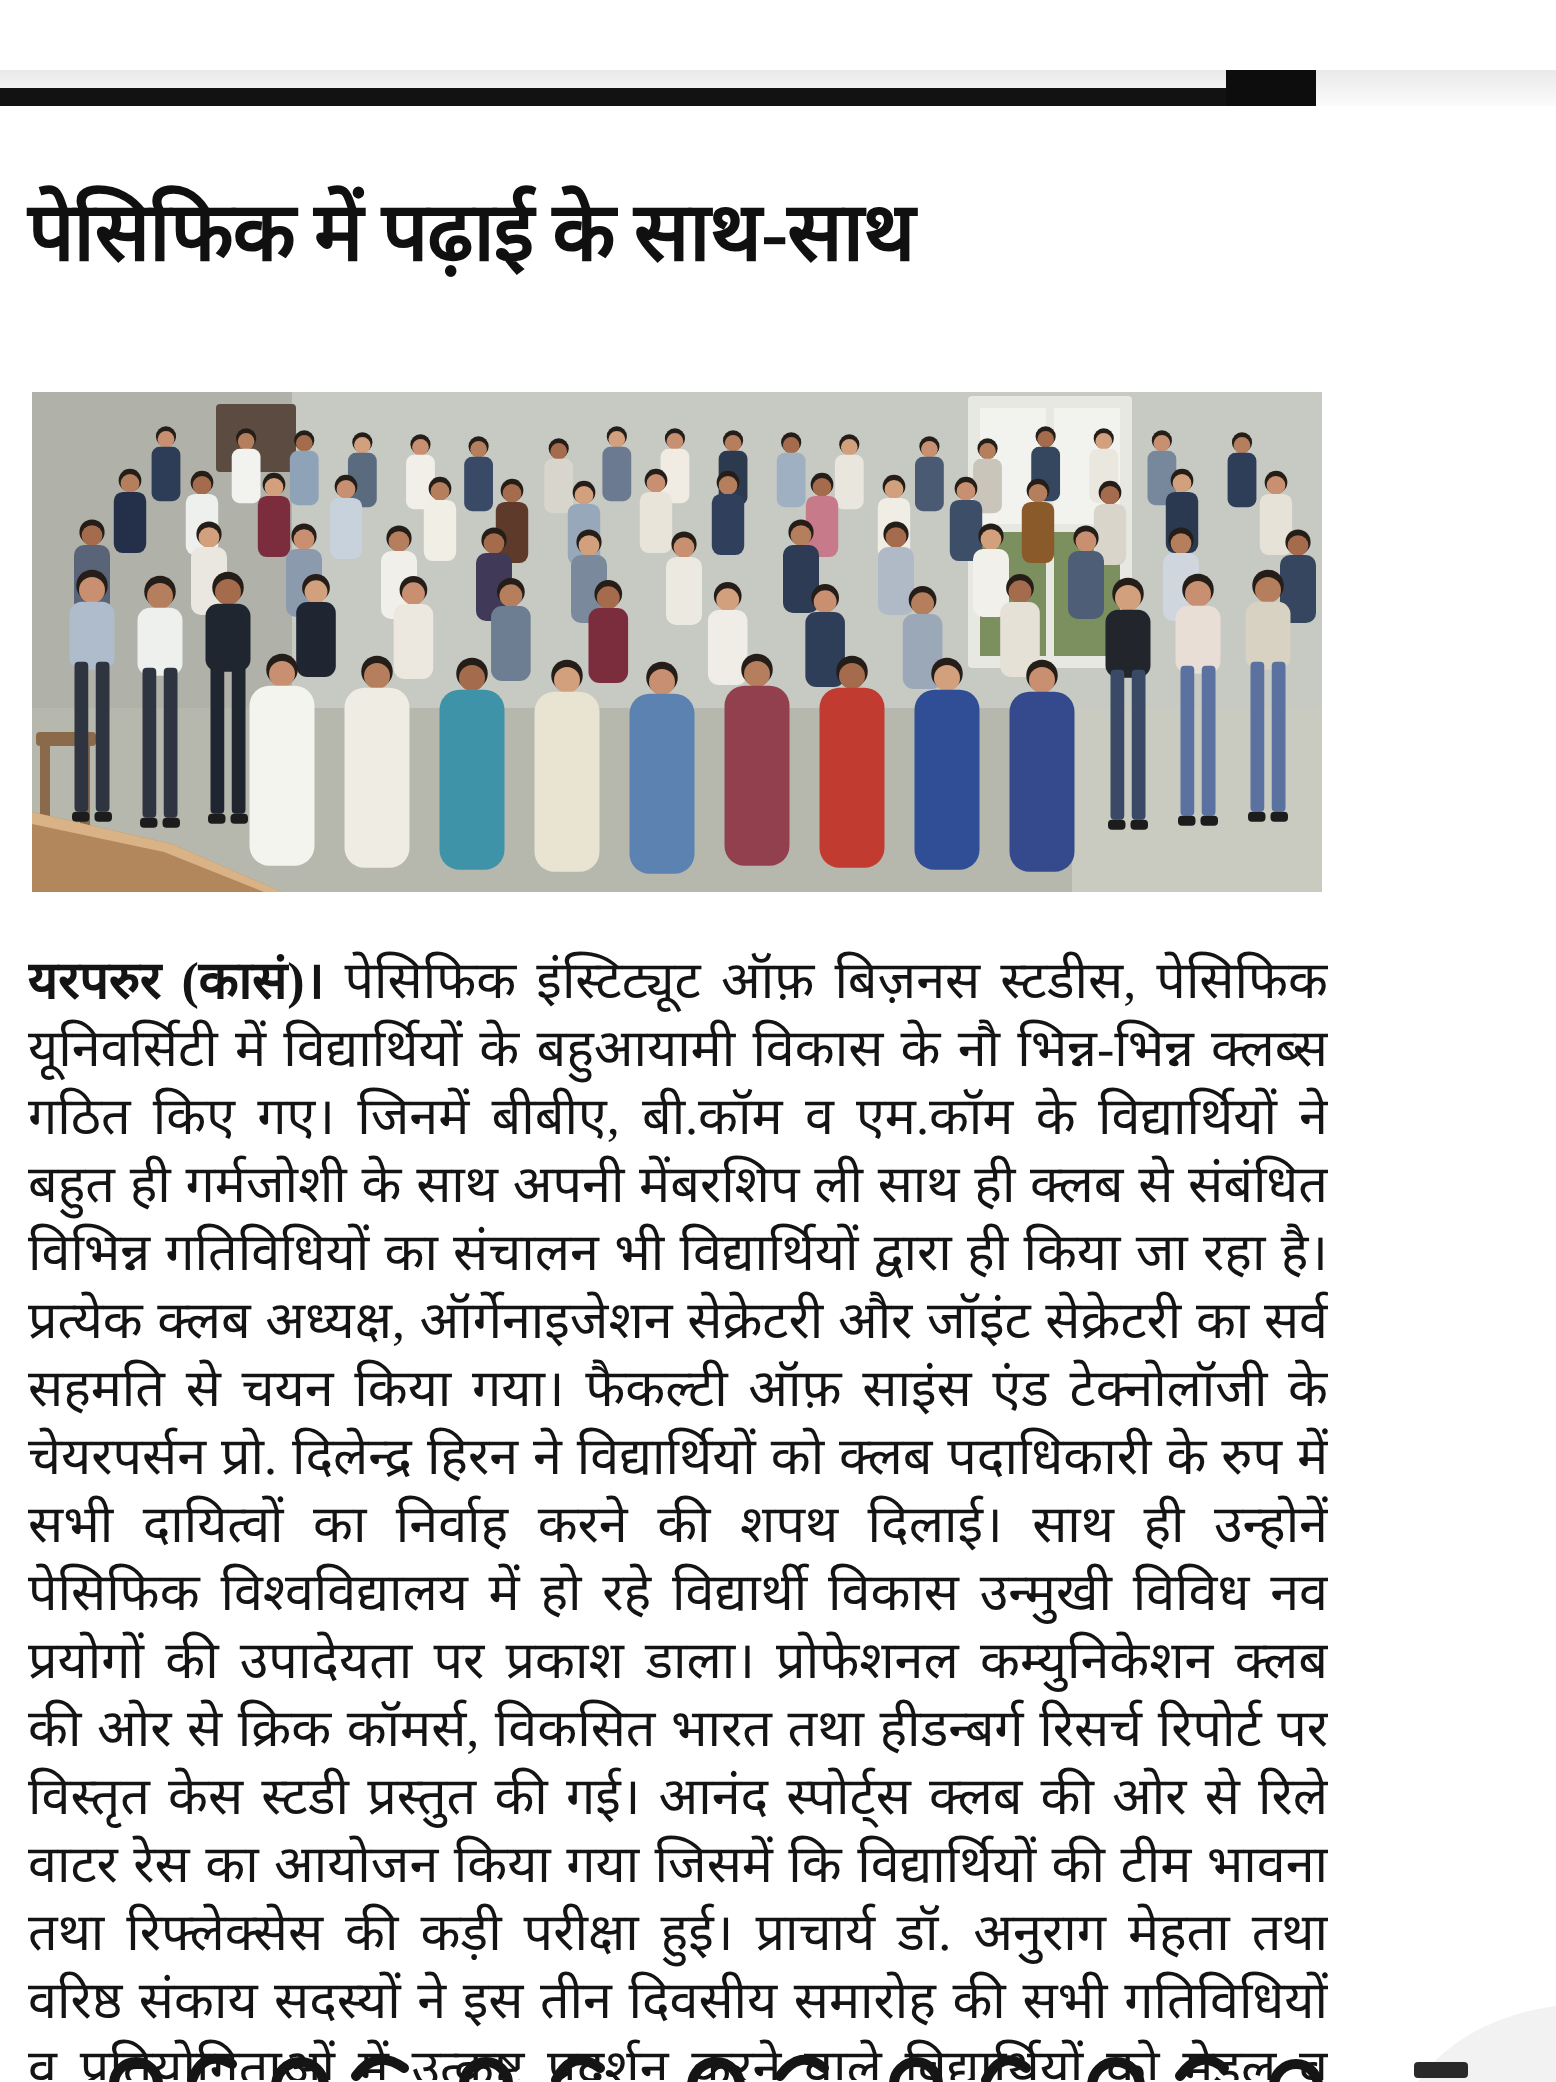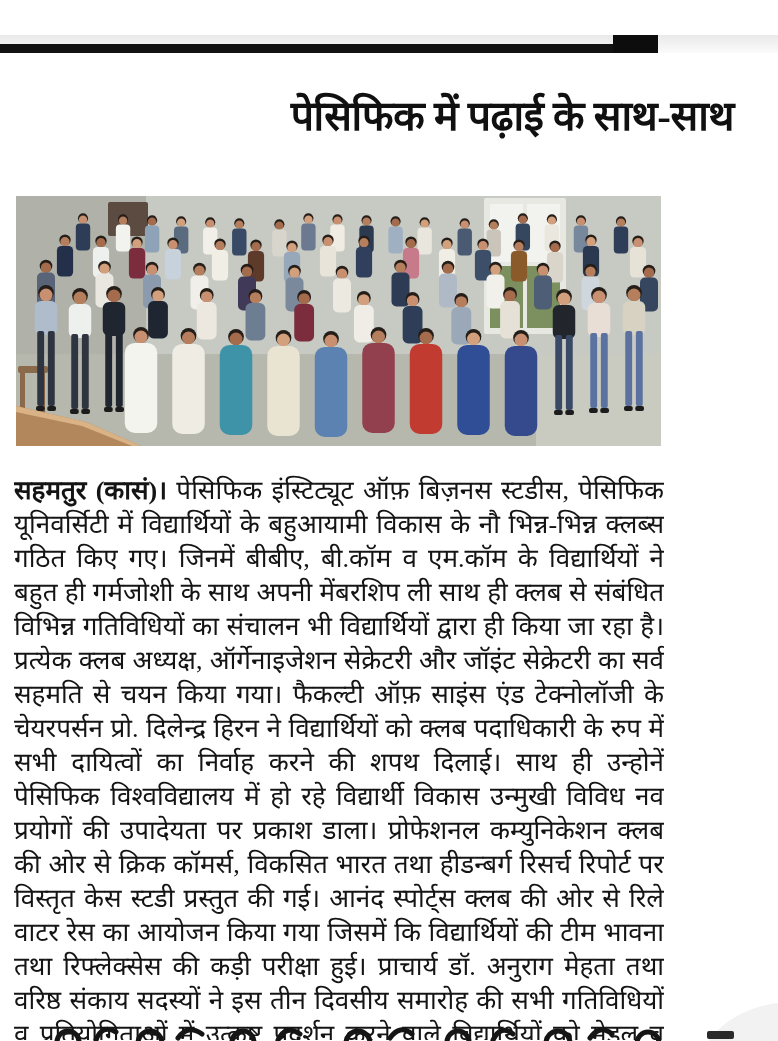--- a/index.html
+++ b/index.html
@@ -26,21 +26,21 @@
     background:#0d0d0d;
   }
 
   
   .headline{
     position:absolute;left:14px;top:62px;width:720px;
     font-weight:700;color:#101010;
     font-size:41px;line-height:55px;
     letter-spacing:-0.5px;
   }
-  .headline .hl-line{display:block;white-space:nowrap;text-align:right;}
+  .headline .hl-line{display:block;white-space:nowrap;}
 
   
   .photo-wrap{
     position:absolute;left:16px;top:196px;width:645px;height:250px;
     overflow:hidden;background:#c7c9c3;
   }
   .photo-wrap svg{display:block;}
 
   
   .article{
@@ -329,21 +329,21 @@
         <rect x="441.25" y="148.875" width="32.5" height="90" fill="#2f4e96" rx="10"></rect>
         <circle cx="505" cy="141.75" r="7.875" fill="#241d18"></circle>
         <circle cx="505" cy="144" r="6.5" fill="#c89070"></circle>
         <rect x="488.75" y="149.875" width="32.5" height="90" fill="#354a8c" rx="10"></rect>
         <path d="M0 250 L125 250 L70 226 L0 210 Z" fill="#b3875c"></path>
         <path d="M0 210 L70 226 L125 250 L116 250 L66 230 L0 216 Z" fill="#d9b286"></path>
       </svg>
   </figure>
 
   <p class="article">
-    <span class="dateline">सहमतुर (कासं)।</span>
+    <span class="dateline">यरपरुर (कासं)।</span>
     <span>पेसिफिक इंस्टिट्यूट ऑफ़ बिज़नस स्टडीस, पेसिफिक यूनिवर्सिटी में विद्यार्थियों के बहुआयामी विकास के नौ भिन्न-भिन्न क्लब्स गठित किए गए। जिनमें बीबीए, बी.कॉम व एम.कॉम के विद्यार्थियों ने बहुत ही गर्मजोशी के साथ अपनी मेंबरशिप ली साथ ही क्लब से संबंधित विभिन्न गतिविधियों का संचालन भी विद्यार्थियों द्वारा ही किया जा रहा है। प्रत्येक क्लब अध्यक्ष, ऑर्गेनाइजेशन सेक्रेटरी और जॉइंट सेक्रेटरी का सर्व सहमति से चयन किया गया। फैकल्टी ऑफ़ साइंस एंड टेक्नोलॉजी के चेयरपर्सन प्रो. दिलेन्द्र हिरन ने विद्यार्थियों को क्लब पदाधिकारी के रुप में सभी दायित्वों का निर्वाह करने की शपथ दिलाई। साथ ही उन्होनें पेसिफिक विश्वविद्यालय में हो रहे विद्यार्थी विकास उन्मुखी विविध नव प्रयोगों की उपादेयता पर प्रकाश डाला। प्रोफेशनल कम्युनिकेशन क्लब की ओर से क्रिक कॉमर्स, विकसित भारत तथा हीडन्बर्ग रिसर्च रिपोर्ट पर विस्तृत केस स्टडी प्रस्तुत की गई। आनंद स्पोर्ट्स क्लब की ओर से रिले वाटर रेस का आयोजन किया गया जिसमें कि विद्यार्थियों की टीम भावना तथा रिफ्लेक्सेस की कड़ी परीक्षा हुई। प्राचार्य डॉ. अनुराग मेहता तथा वरिष्ठ संकाय सदस्यों ने इस तीन दिवसीय समारोह की सभी गतिविधियों व प्रतियोगिताओं में उत्कृष्ट प्रदर्शन करने वाले विद्यार्थियों को मेडल व प्रतीक चिन्ह देखकर पुरस्कृत किया।</span>
   </p>
 
   <div class="fragment">
     <svg width="640" height="25" viewBox="0 0 640 25" xmlns="http://www.w3.org/2000/svg">
       <g fill="none" stroke="#151515" stroke-width="5" stroke-linecap="round">
         <circle cx="30" cy="26" r="11"></circle>
         <path d="M58 24 q6 -16 20 -8"></path>
         <circle cx="112" cy="27" r="12"></circle>
         <path d="M140 22 q10 -14 24 -4"></path>

